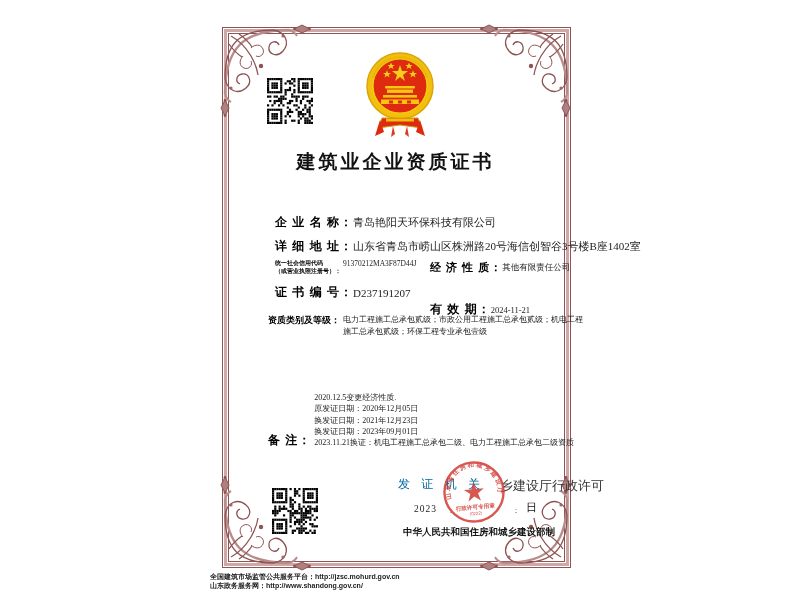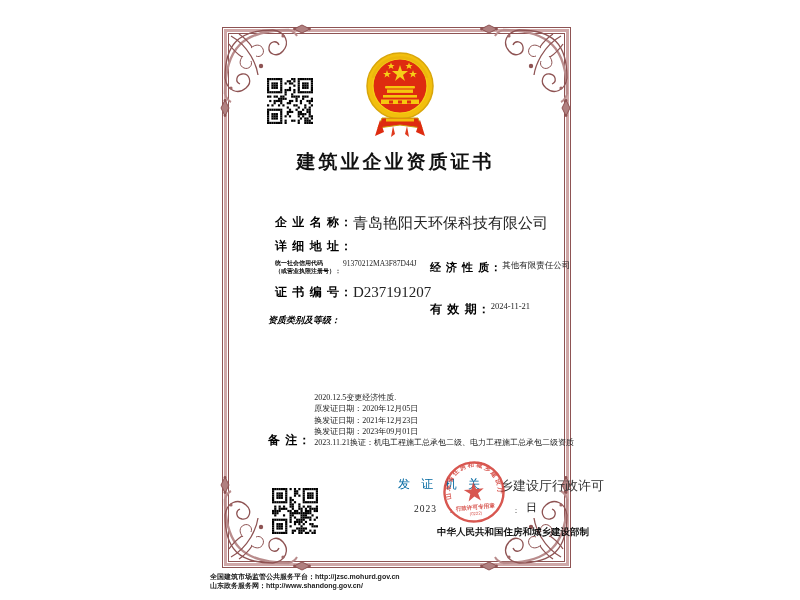--- a/index.html
+++ b/index.html
@@ -26,37 +26,37 @@
   #qr-top{left:267px;top:78px;width:46px;height:46px;}
   #qr-bottom{left:272px;top:487px;width:46px;height:48px;}
   .emblem{position:absolute;left:360px;top:48px;width:80px;height:92px;}
   .title{
     position:absolute;left:222px;top:149px;width:347px;text-align:center;
     font-size:19px;font-weight:bold;letter-spacing:3px;color:#111;
     font-family:"Liberation Serif","DejaVu Serif",serif;
   }
 
   
-  .row{position:absolute;display:flex;align-items:flex-start;white-space:nowrap;}
+  .row{position:absolute;display:flex;align-items:center;white-space:nowrap;}
   .lbl{font-weight:bold;font-size:12px;color:#000;letter-spacing:1px;}
-  .lbl-sm{font-weight:bold;font-size:9px;color:#000;font-style:italic;}
-  .val{font-family:"Liberation Serif","DejaVu Serif",serif;font-size:15px;color:#222;}
+  .lbl-sm{font-weight:bold;font-size:9px;color:#000;}
+  .val{font-family:"Liberation Serif","DejaVu Serif",serif;font-size:11px;color:#222;}
   .val-sm{font-family:"Liberation Serif","DejaVu Serif",serif;font-size:8px;color:#222;}
   .tiny-label{font-weight:bold;font-size:6px;line-height:1.35;color:#000;}
   .wrapval{white-space:normal;line-height:1.5;}
 
   
   .issuer-label{position:absolute;left:398px;top:476px;font-size:12px;font-weight:normal;letter-spacing:4px;color:#0369a1;}
   .auth-frag{position:absolute;left:500px;top:477px;font-size:13px;color:#333;font-family:"Liberation Serif","DejaVu Serif",serif;}
   .seal{position:absolute;left:441px;top:459px;width:66px;height:66px;opacity:.9;transform:rotate(-5deg);}
   .date-year{position:absolute;left:414px;top:504px;font-size:9.5px;letter-spacing:1px;color:#222;font-family:"Liberation Serif","DejaVu Serif",serif;}
   .date-sep1{position:absolute;left:447px;top:505px;font-size:8px;color:#555;}
   .date-sep2{position:absolute;left:512px;top:505px;font-size:8px;color:#555;}
   .date-day{position:absolute;left:526px;top:500px;font-size:11px;color:#111;font-family:"Liberation Serif","DejaVu Serif",serif;}
-  .ministry{position:absolute;left:398px;top:526px;width:162px;text-align:center;font-size:9.5px;font-weight:600;color:#111;margin-left:34px;}
+  .ministry{position:absolute;left:398px;top:526px;width:162px;text-align:center;font-size:9.5px;font-weight:600;color:#111;}
 
   
   .footer{position:absolute;left:210px;top:572px;font-size:7px;font-weight:bold;color:#222;line-height:1.3;}
 </style>
 </head>
 <body>
 
 <div class="frame"></div>
 
 <svg width="0" height="0" style="position:absolute">
@@ -359,20 +359,21 @@
 
 <div class="title">建筑业企业资质证书</div>
 
 <div class="row" style="left:275px;top:214px">
   <span class="lbl">企 业 名 称：</span>
   <span class="val">青岛艳阳天环保科技有限公司</span>
 </div>
 
 <div class="row" style="left:275px;top:238px">
   <span class="lbl">详 细 地 址：</span>
+  <span class="val">山东省青岛市崂山区株洲路20号海信创智谷3号楼B座1402室</span>
 </div>
 
 <div class="row" style="left:275px;top:259px;align-items:flex-start">
   <span class="tiny-label">
     <span style="display:block">统一社会信用代码</span>
     <span style="display:block">（或营业执照注册号）：</span>
   </span>
   <span class="val" style="font-size:7.5px;margin-left:2px">91370212MA3F87D44J</span>
 </div>
 
@@ -386,20 +387,21 @@
   <span class="val">D237191207</span>
 </div>
 
 <div class="row" style="left:430px;top:301px">
   <span class="lbl">有  效  期：</span>
   <span class="val" style="font-size:8.5px">2024-11-21</span>
 </div>
 
 <div class="row" style="left:268px;top:314px;align-items:flex-start">
   <span class="lbl-sm">资质类别及等级：</span>
+  <span class="val-sm wrapval" style="width:242px;margin-left:3px">电力工程施工总承包贰级；市政公用工程施工总承包贰级；机电工程施工总承包贰级；环保工程专业承包壹级</span>
 </div>
 
 <div class="row" style="left:268px;top:392px;align-items:flex-end">
   <span class="lbl">备 注：</span>
   <span class="val-sm" style="margin-left:3px;line-height:1.42">
     <span style="display:block">2020.12.5变更经济性质.</span>
     <span style="display:block">原发证日期：2020年12月05日</span>
     <span style="display:block">换发证日期：2021年12月23日</span>
     <span style="display:block">换发证日期：2023年09月01日</span>
     <span style="display:block">2023.11.21换证：机电工程施工总承包二级、电力工程施工总承包二级资质</span>

